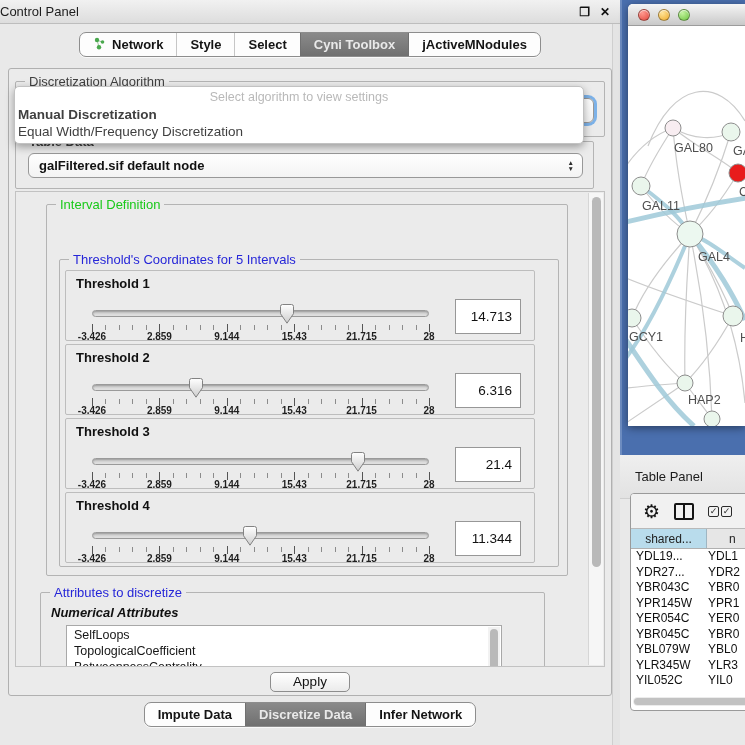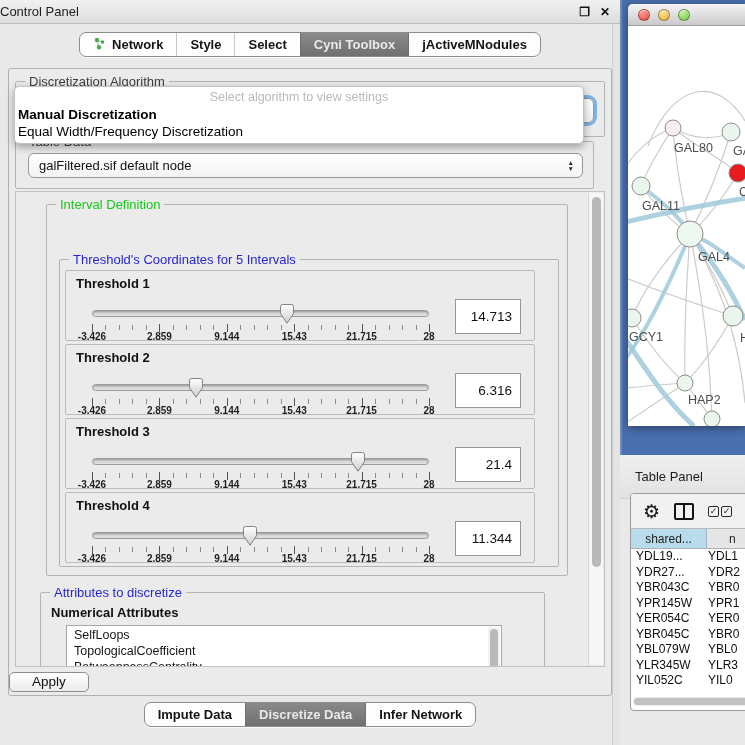--- a/index.html
+++ b/index.html
@@ -40,21 +40,21 @@
     padding:0 8px 0 10px; height:25px; }
   .combo .spin { margin-left:auto; display:flex; flex-direction:column; align-items:center;
     font-size:6.5px; line-height:5.5px; color:#2d2d2d; }
   .combo.focused { box-shadow:0 0 0 3px #7db2e8; }
 
   
   .popup { position:absolute; left:14px; top:86px; width:570px; background:#ffffff;
     border:1px solid #c2c2c2; border-radius:5px; box-shadow:0 3px 9px rgba(0,0,0,.35);
     padding:2px 0 3px 0; z-index:30; }
   .popup .hint { text-align:center; color:#b9b9b9; font-size:12.5px; height:17px; line-height:17px; }
-  .popup .opt { font-size:13.5px; color:#000000; height:17px; line-height:17px; padding-left:3px; }
+  .popup .opt { font-size:13.5px; color:#404040; height:17px; line-height:17px; padding-left:3px; }
   .popup .opt.bold { font-weight:bold; }
 
   
   .scrollpanel { position:absolute; left:6px; top:122px; right:6px; bottom:28px;
     background:#ebebeb; border:1px solid #c2c2c2; overflow:hidden;padding-left:12px; }
   .vscroll { position:absolute; top:1px; right:1px; bottom:1px; width:15px; background:#f6f6f6;
     border-left:1px solid #d6d6d6; }
   .vscroll .thumb-v { position:absolute; left:3px; top:4px; width:9px; height:370px;
     background:#b9b9b9; border-radius:5px; }
 
@@ -75,29 +75,29 @@
   .ticks-minor { position:absolute; left:0; right:0; top:22px; height:5px;
     background:repeating-linear-gradient(90deg,#8b8b8b 0,#8b8b8b 1px,transparent 1px,transparent 4%); }
   .majtick { position:absolute; top:21px; width:1px; height:8px; background:#555; }
   .ticklabel { position:absolute; top:28px; font-size:10px; font-weight:bold; color:#1f1f1f;
     transform:translateX(-50%); white-space:nowrap; }
   .valuebox { position:absolute; right:13px; top:28px; width:66px; height:35px; background:#ffffff;
     border:1px solid #979797; font-size:13.5px; color:#111; display:flex; align-items:center;
     justify-content:flex-end; padding-right:8px; }
 
   
-  .attr-sub { position:absolute; left:10px; top:12px; font-size:13px; font-weight:bold; color:#111; }
+  .attr-sub { position:absolute; left:10px; top:12px; font-size:13px; font-weight:bold; color:#111;font-style:italic; }
   .attr-list { position:absolute; left:25px; top:32px; width:436px; height:62px; background:#fff;
     border:1px solid #a8a8a8; font-size:12.5px; color:#161616; padding:1px 14px 0 7px; overflow:hidden; }
   .attr-item { height:16px; line-height:16px; white-space:nowrap; }
   .list-scroll { position:absolute; top:1px; right:1px; bottom:1px; width:12px; background:#f2f2f2; }
   .list-scroll .thumb-v { position:absolute; left:2px; top:2px; width:8px; height:42px;
     background:#b9b9b9; border-radius:4px; }
 
-  .apply-row { position:absolute; left:0; right:0; bottom:3px; display:flex; justify-content:flex-start; }
+  .apply-row { position:absolute; left:0; right:0; bottom:3px; display:flex; justify-content:center; }
   .btn { background:linear-gradient(#ffffff,#ebebeb); border:1px solid #8d8d8d; border-radius:5px;
     font-size:13.5px; color:#111; padding:1px 22px 2px 22px; font-family:inherit; }
 
   .bottom-tabbar-wrap { position:absolute; left:0; top:702px; width:620px; display:flex; justify-content:center; }
 
   .splitter { position:absolute; left:612px; top:24px; width:8px; bottom:0; background:#e4e4e4;
     border-left:1px solid #cfcfcf; }
 
   
   #desktop { position:absolute; left:620px; top:0; width:125px; height:455px; background:#4a6fae; }
@@ -198,21 +198,21 @@
       <div class="group" style="left:6px; top:12px; right:6px; height:56px;">
         <span class="legend">Discretization Algorithm</span>
         <div class="combo focused" style="left:12px; top:16px; right:10px;">
           <span class="spin">
               <span>▲</span>
               <span>▼</span>
             </span>
         </div>
       </div>
 
-      <div class="group" style="left:6px; top:72px; right:17px; height:48px;">
+      <div class="group" style="left:6px; top:72px; right:17px; height:48px;font-weight:bold;">
         <span class="legend">Table Data</span>
         <div class="combo" style="left:12px; top:11px; right:10px;">
           <span>galFiltered.sif default node</span>
           <span class="spin">
               <span>▲</span>
               <span>▼</span>
             </span>
         </div>
       </div>
 

